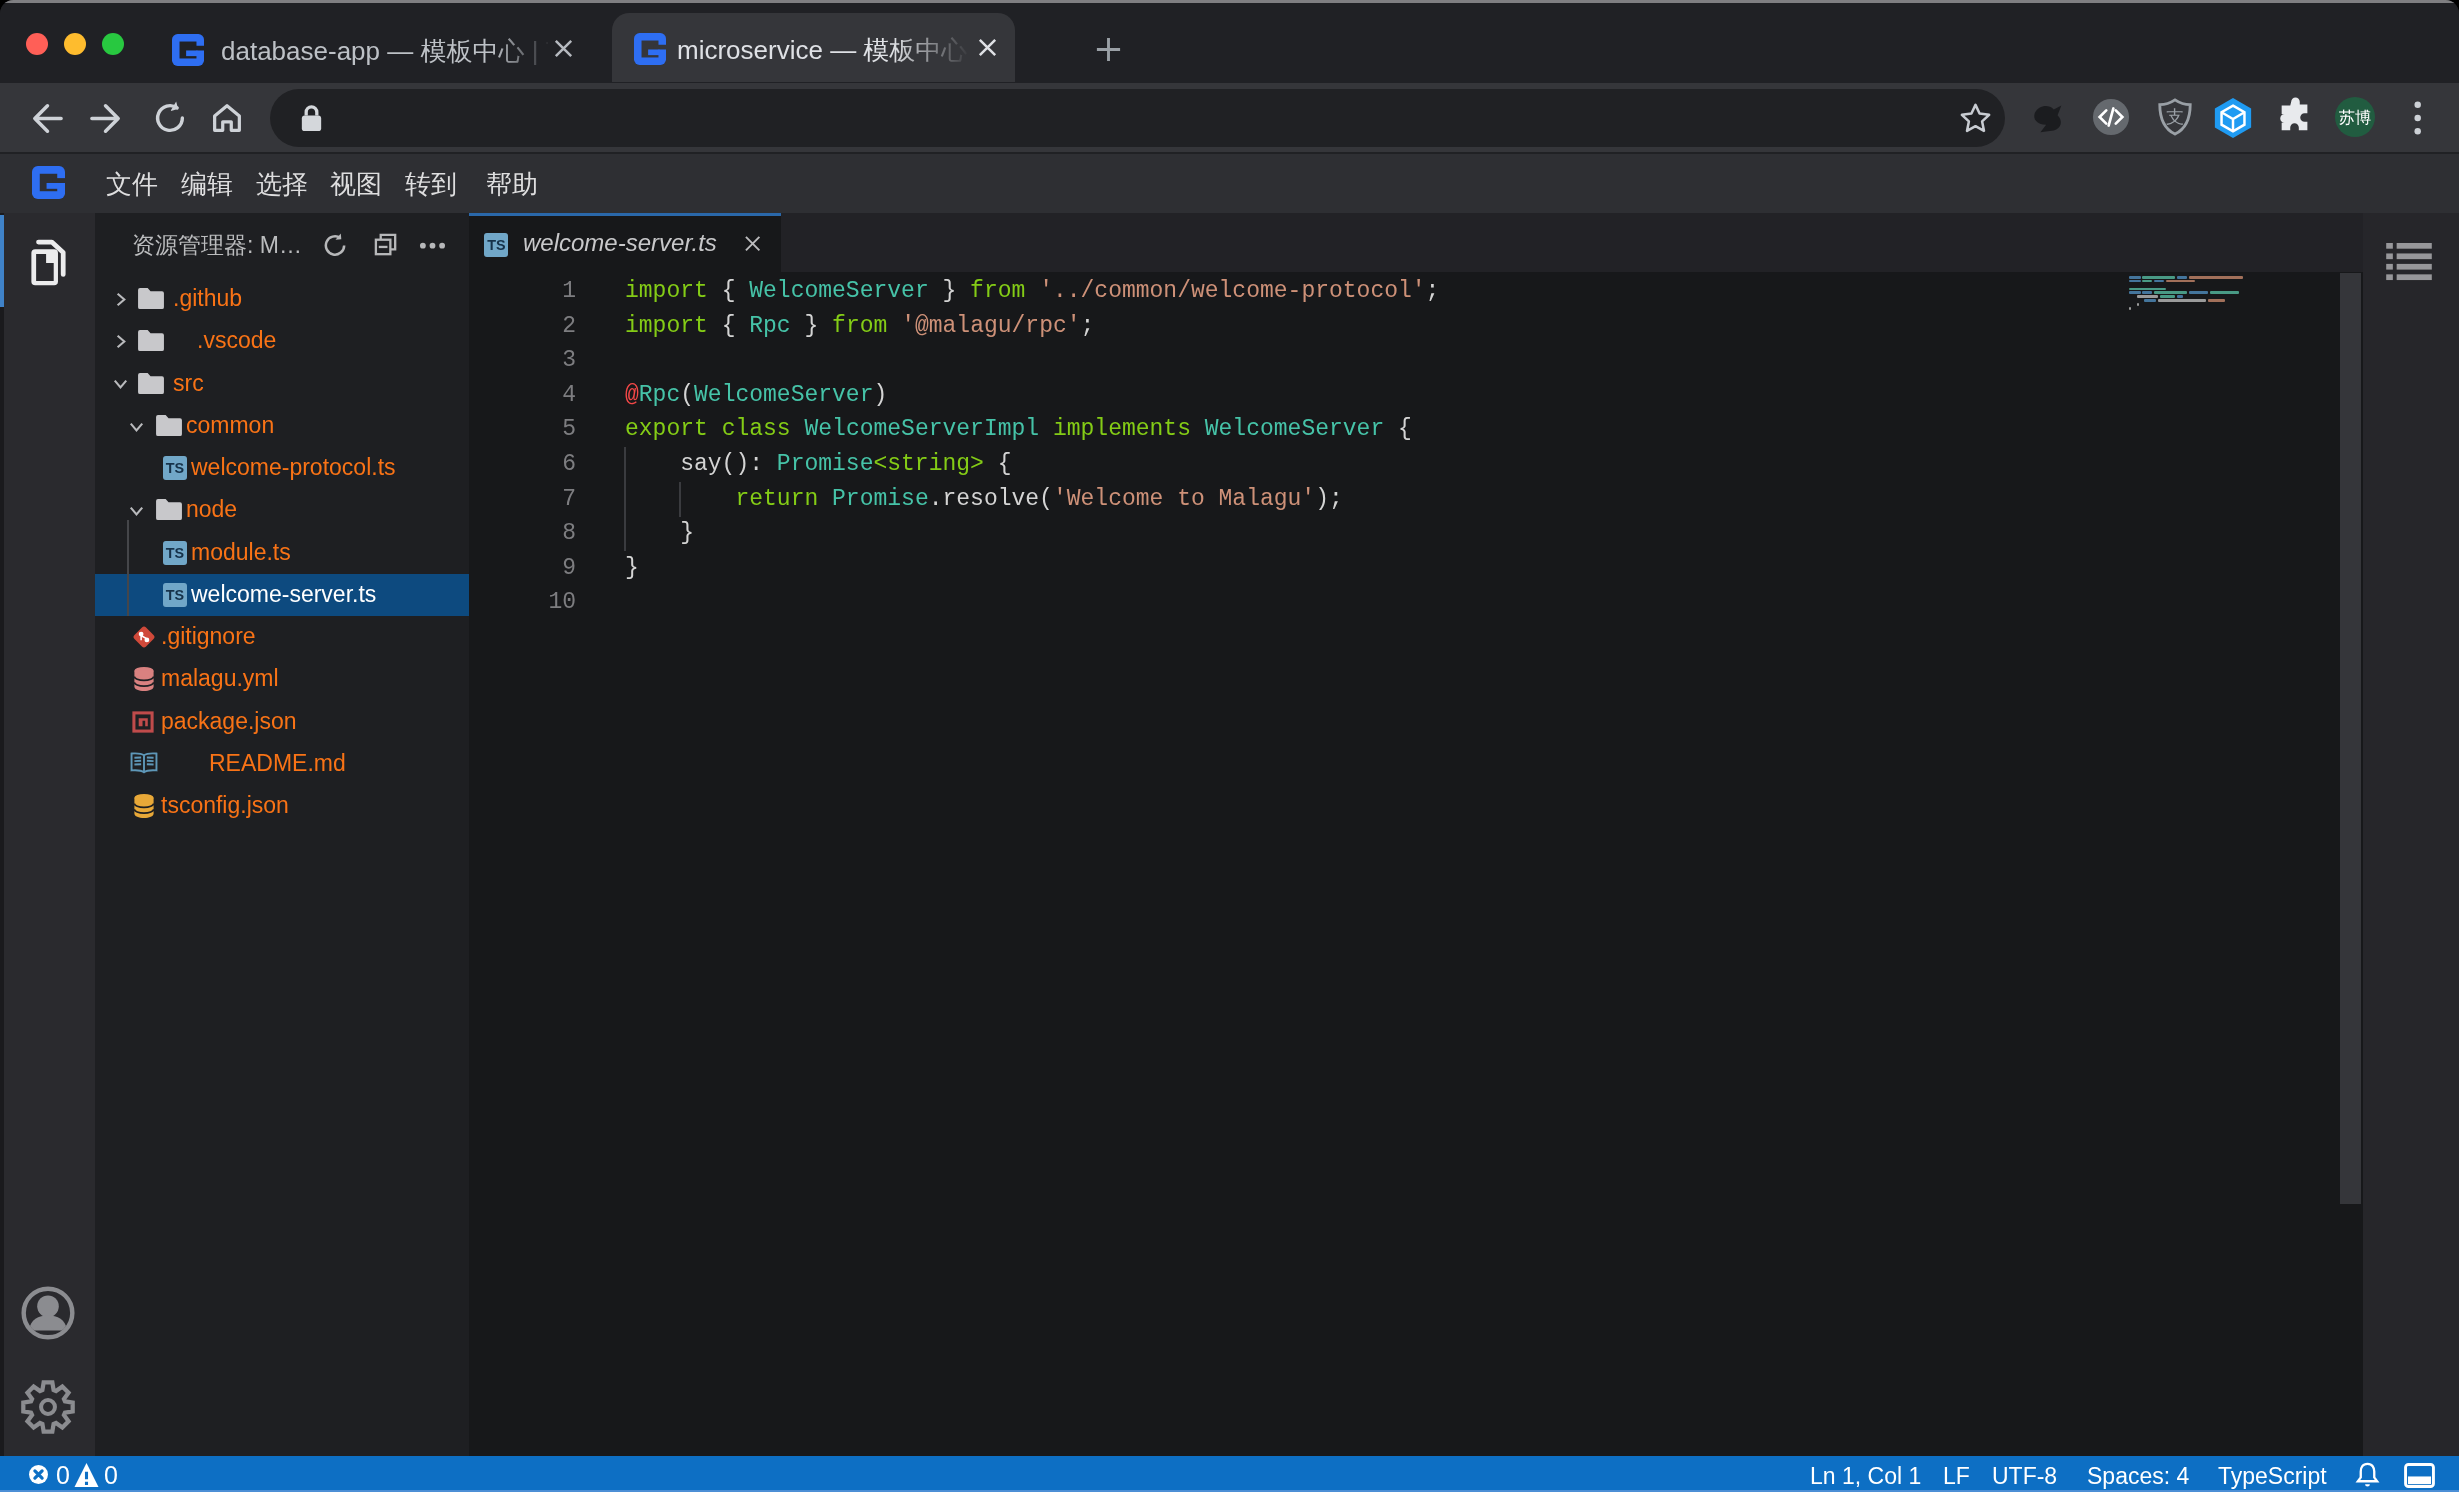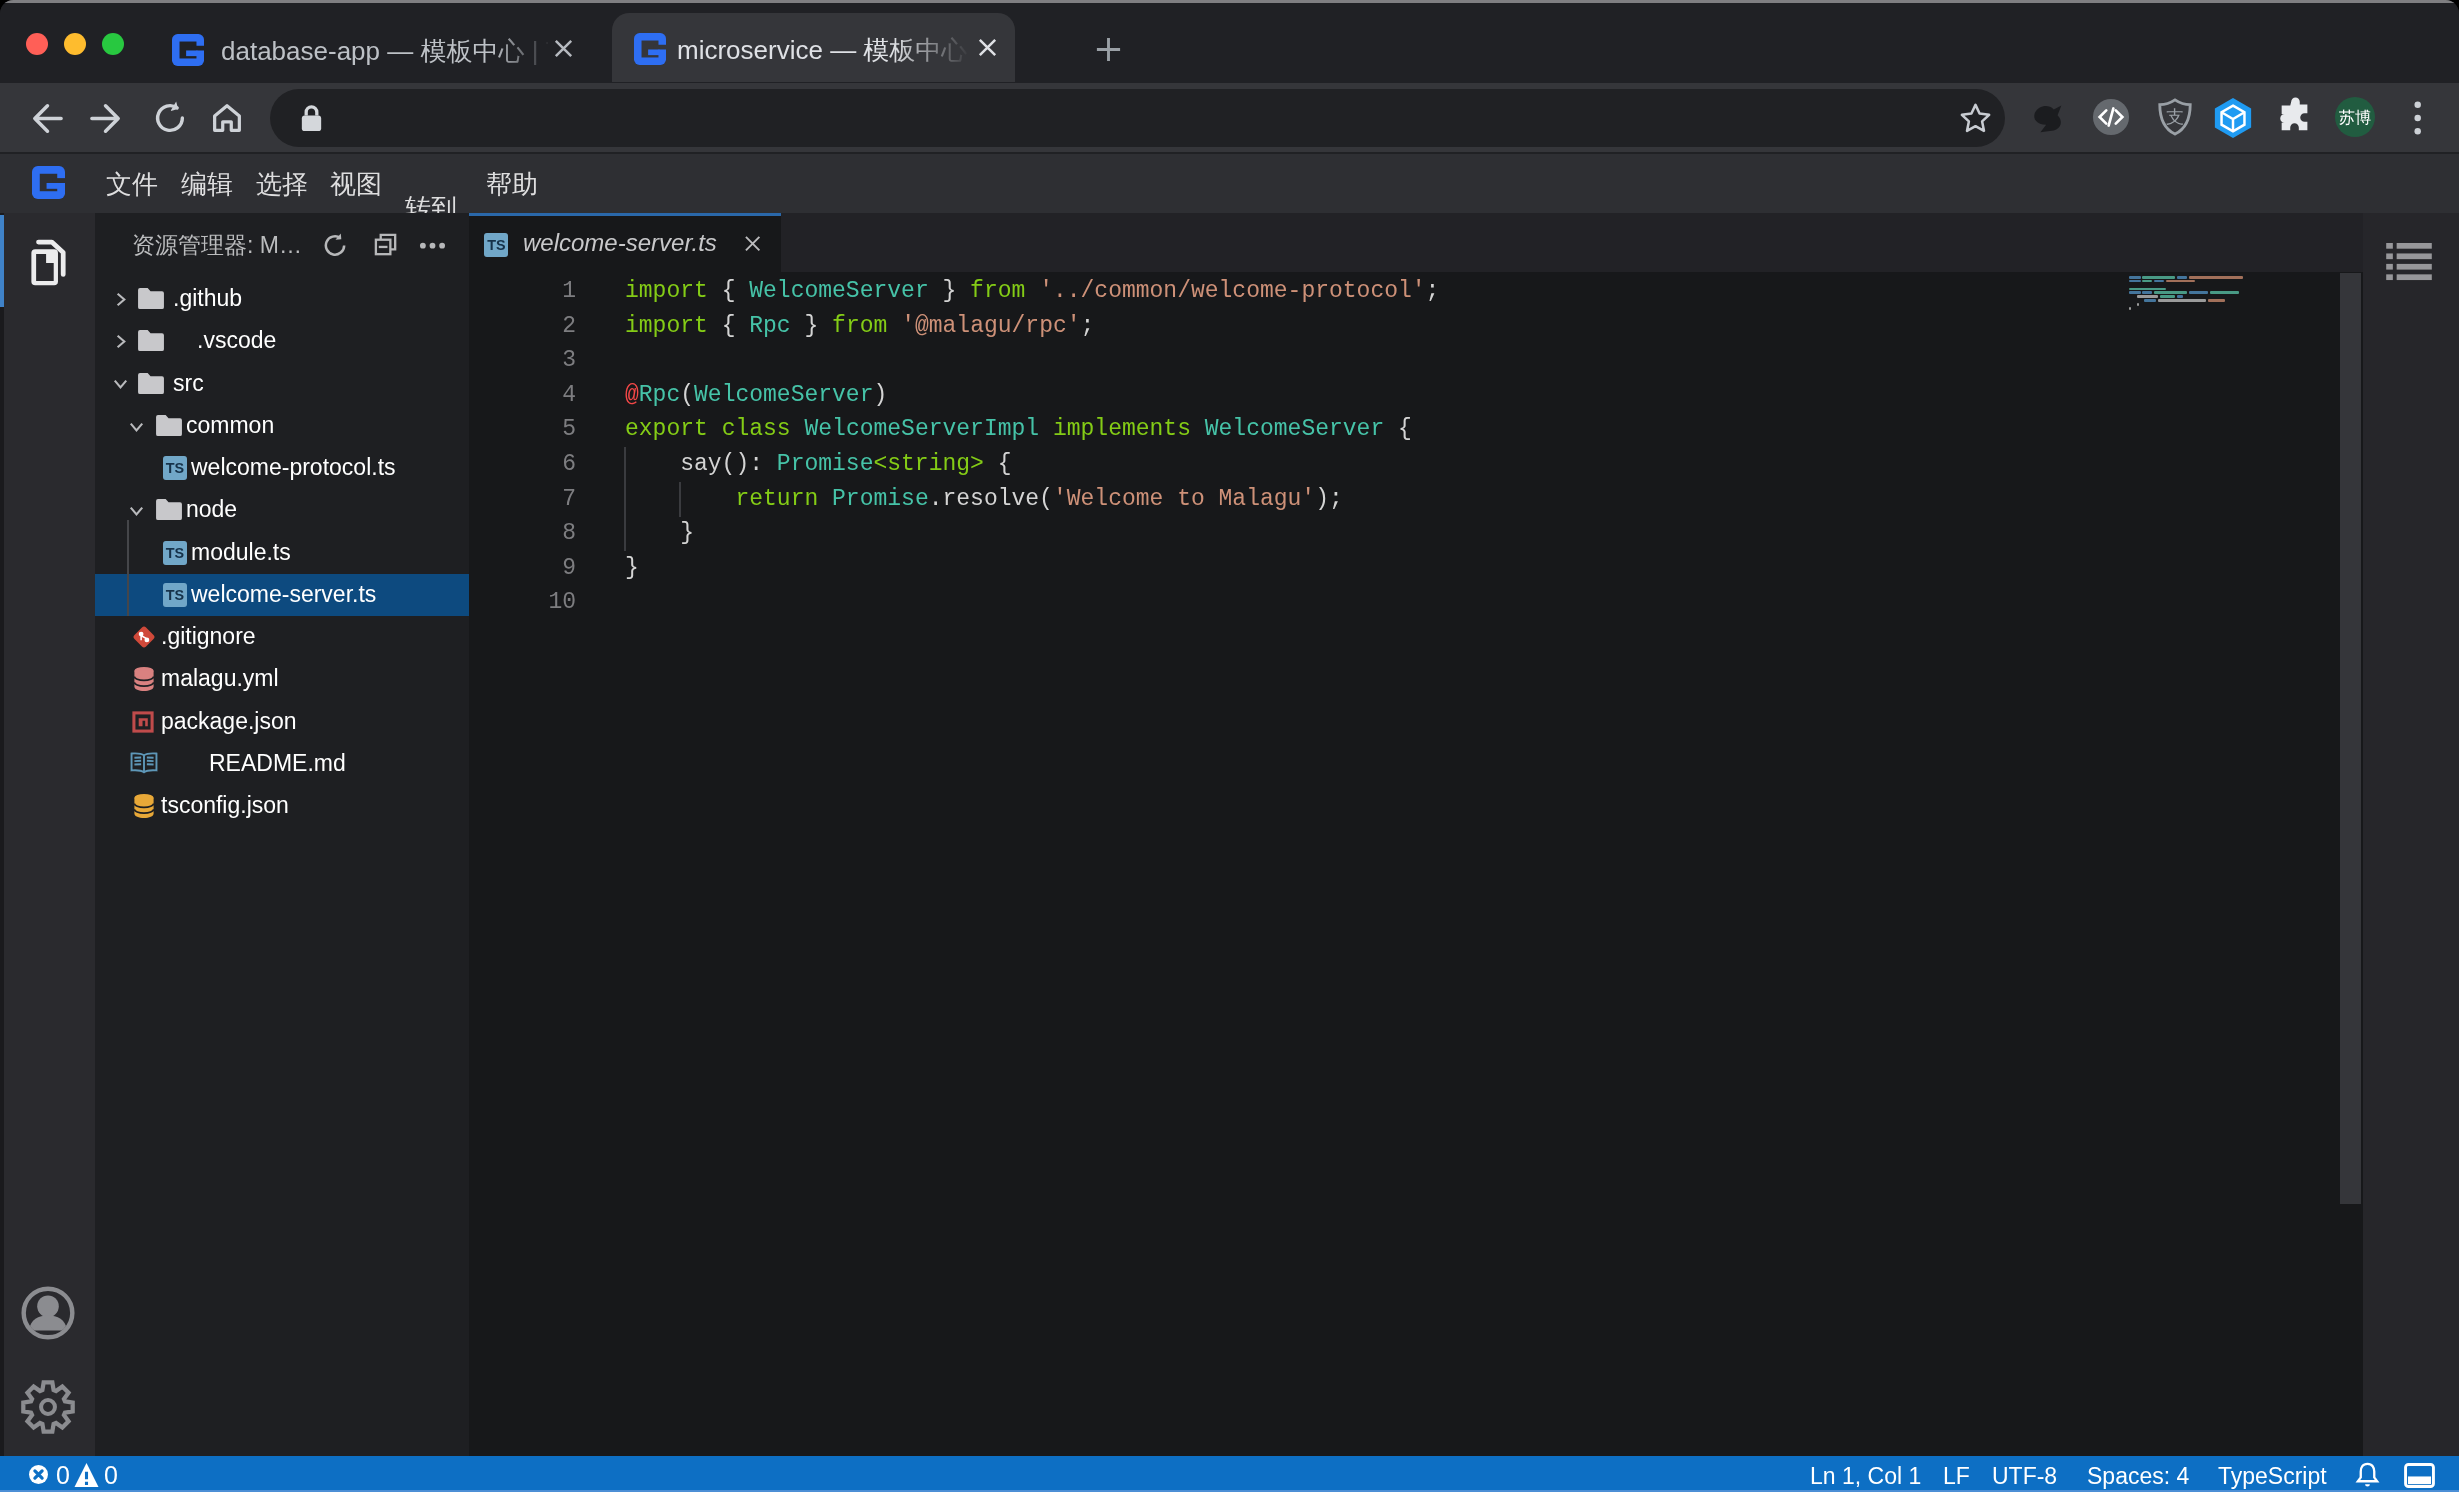--- a/index.html
+++ b/index.html
@@ -41,21 +41,21 @@
   border-top:2.9px solid #202124; }
 .menuitem { position:absolute; top:13.4px; font-size:26px; color:#dededf; }
 
 
 #main { position:absolute; left:0; top:213px; width:2123px; height:1243px; }
 #activity { position:absolute; left:0; top:0; width:95px; height:1243px; background:#2a2a2e; }
 #leftedge { position:absolute; left:0; top:0; width:3.8px; height:1243px; background:#1a1a1d; z-index:1; }
 #actind { position:absolute; left:0; top:1.9px; width:3.8px; height:92px; background:#3f82c8; z-index:2; }
 #sidebar { position:absolute; left:95px; top:0; width:374px; height:1243px; background:#1e1f22; }
 #sbheader { position:absolute; left:37px; top:17.3px; font-size:23px; color:#bbbcbe; }
-.rowlbl { position:absolute; top:7.7px; font-size:23px; color:#ffffff; white-space:nowrap; }
+.rowlbl { position:absolute; top:7.7px; font-size:23px; color:#f97316; white-space:nowrap; }
 #selrow { position:absolute; left:0; top:361px; width:374px; height:42px; background:#0d4a7f; }
 .tsico { position:absolute; width:24px; height:24px; background:#71a7c8; color:#16324a;
   border-radius:2.9px; font-size:14.4px; font-weight:bold; text-align:center; line-height:24px; }
 
 
 #editor { position:absolute; left:469px; top:0; width:1894px; height:1243px; background:#17181a; }
 #edtabbar { position:absolute; left:0; top:0; width:1894px; height:59px; background:#222226; }
 #edtab { position:absolute; left:0; top:0; width:312px; height:59px; background:#17181a;
   border-top:3.8px solid #2a68aa; }
 #edtabtitle { position:absolute; left:54px; top:13.4px; font-size:24px; font-style:italic; color:#c8c8ca; }
@@ -175,21 +175,21 @@
     <div class="abs" id="mlogo" style="left:32px;top:11.5px;"><svg width="33" height="33" viewBox="0 0 34 34">
           <rect x="0" y="0" width="34" height="34" rx="6" fill="#2e6ef2"></rect>
           <rect x="8" y="8" width="18" height="18" fill="#2e2f33"></rect>
           <rect x="21" y="12.5" width="13" height="5" fill="#2e2f33"></rect>
           <rect x="15" y="17.5" width="12" height="6" fill="#2e6ef2"></rect>
         </svg></div>
     <div class="menuitem" style="left:106px;">文件</div>
     <div class="menuitem" style="left:181px;">编辑</div>
     <div class="menuitem" style="left:256px;">选择</div>
     <div class="menuitem" style="left:330px;">视图</div>
-    <div class="menuitem" style="left:405px;margin-top:24px;">转到</div>
+    <div class="menuitem" style="left:405px;">转到</div>
     <div class="menuitem" style="left:486px;">帮助</div>
   </div>
 
   <div id="main">
     <div id="activity">
       <div class="abs" style="left:29px;top:25px;"><svg width="38" height="50" viewBox="0 0 40 52">
             <path d="M10 4 L24 4 L36 15 L36 38" fill="none" stroke="#ececed" stroke-width="5" stroke-linejoin="round" stroke-linecap="round"></path>
             <rect x="2.5" y="11.5" width="28" height="38" rx="4" fill="#ececed"></rect>
             <path d="M7.5 16.5 L18 16.5 L18 26 L26 26 L26 45 L7.5 45 Z" fill="#2a2a2e"></path>
           </svg></div>

